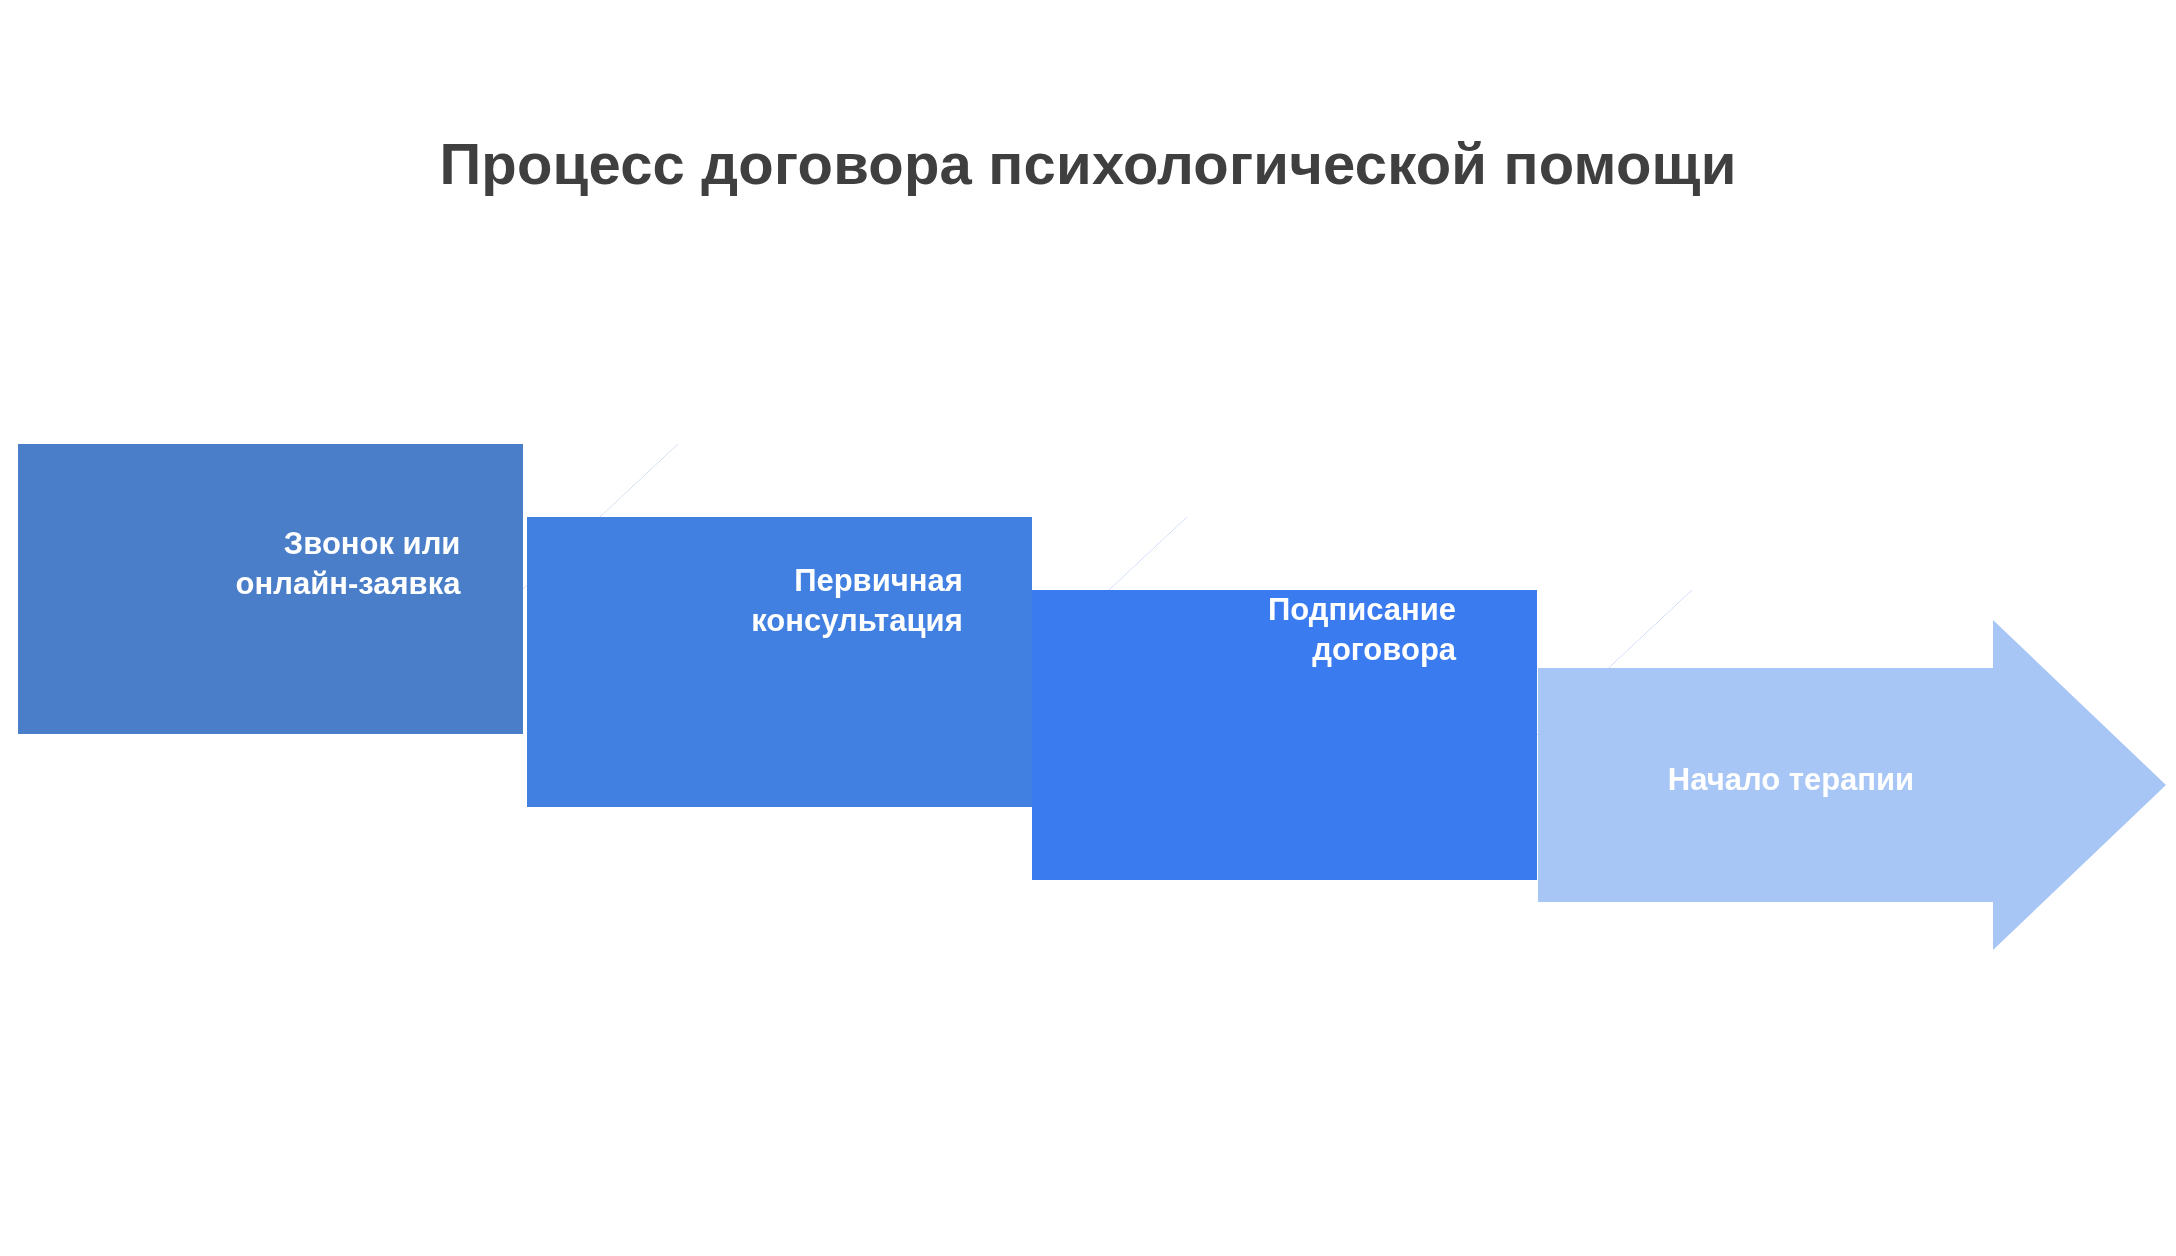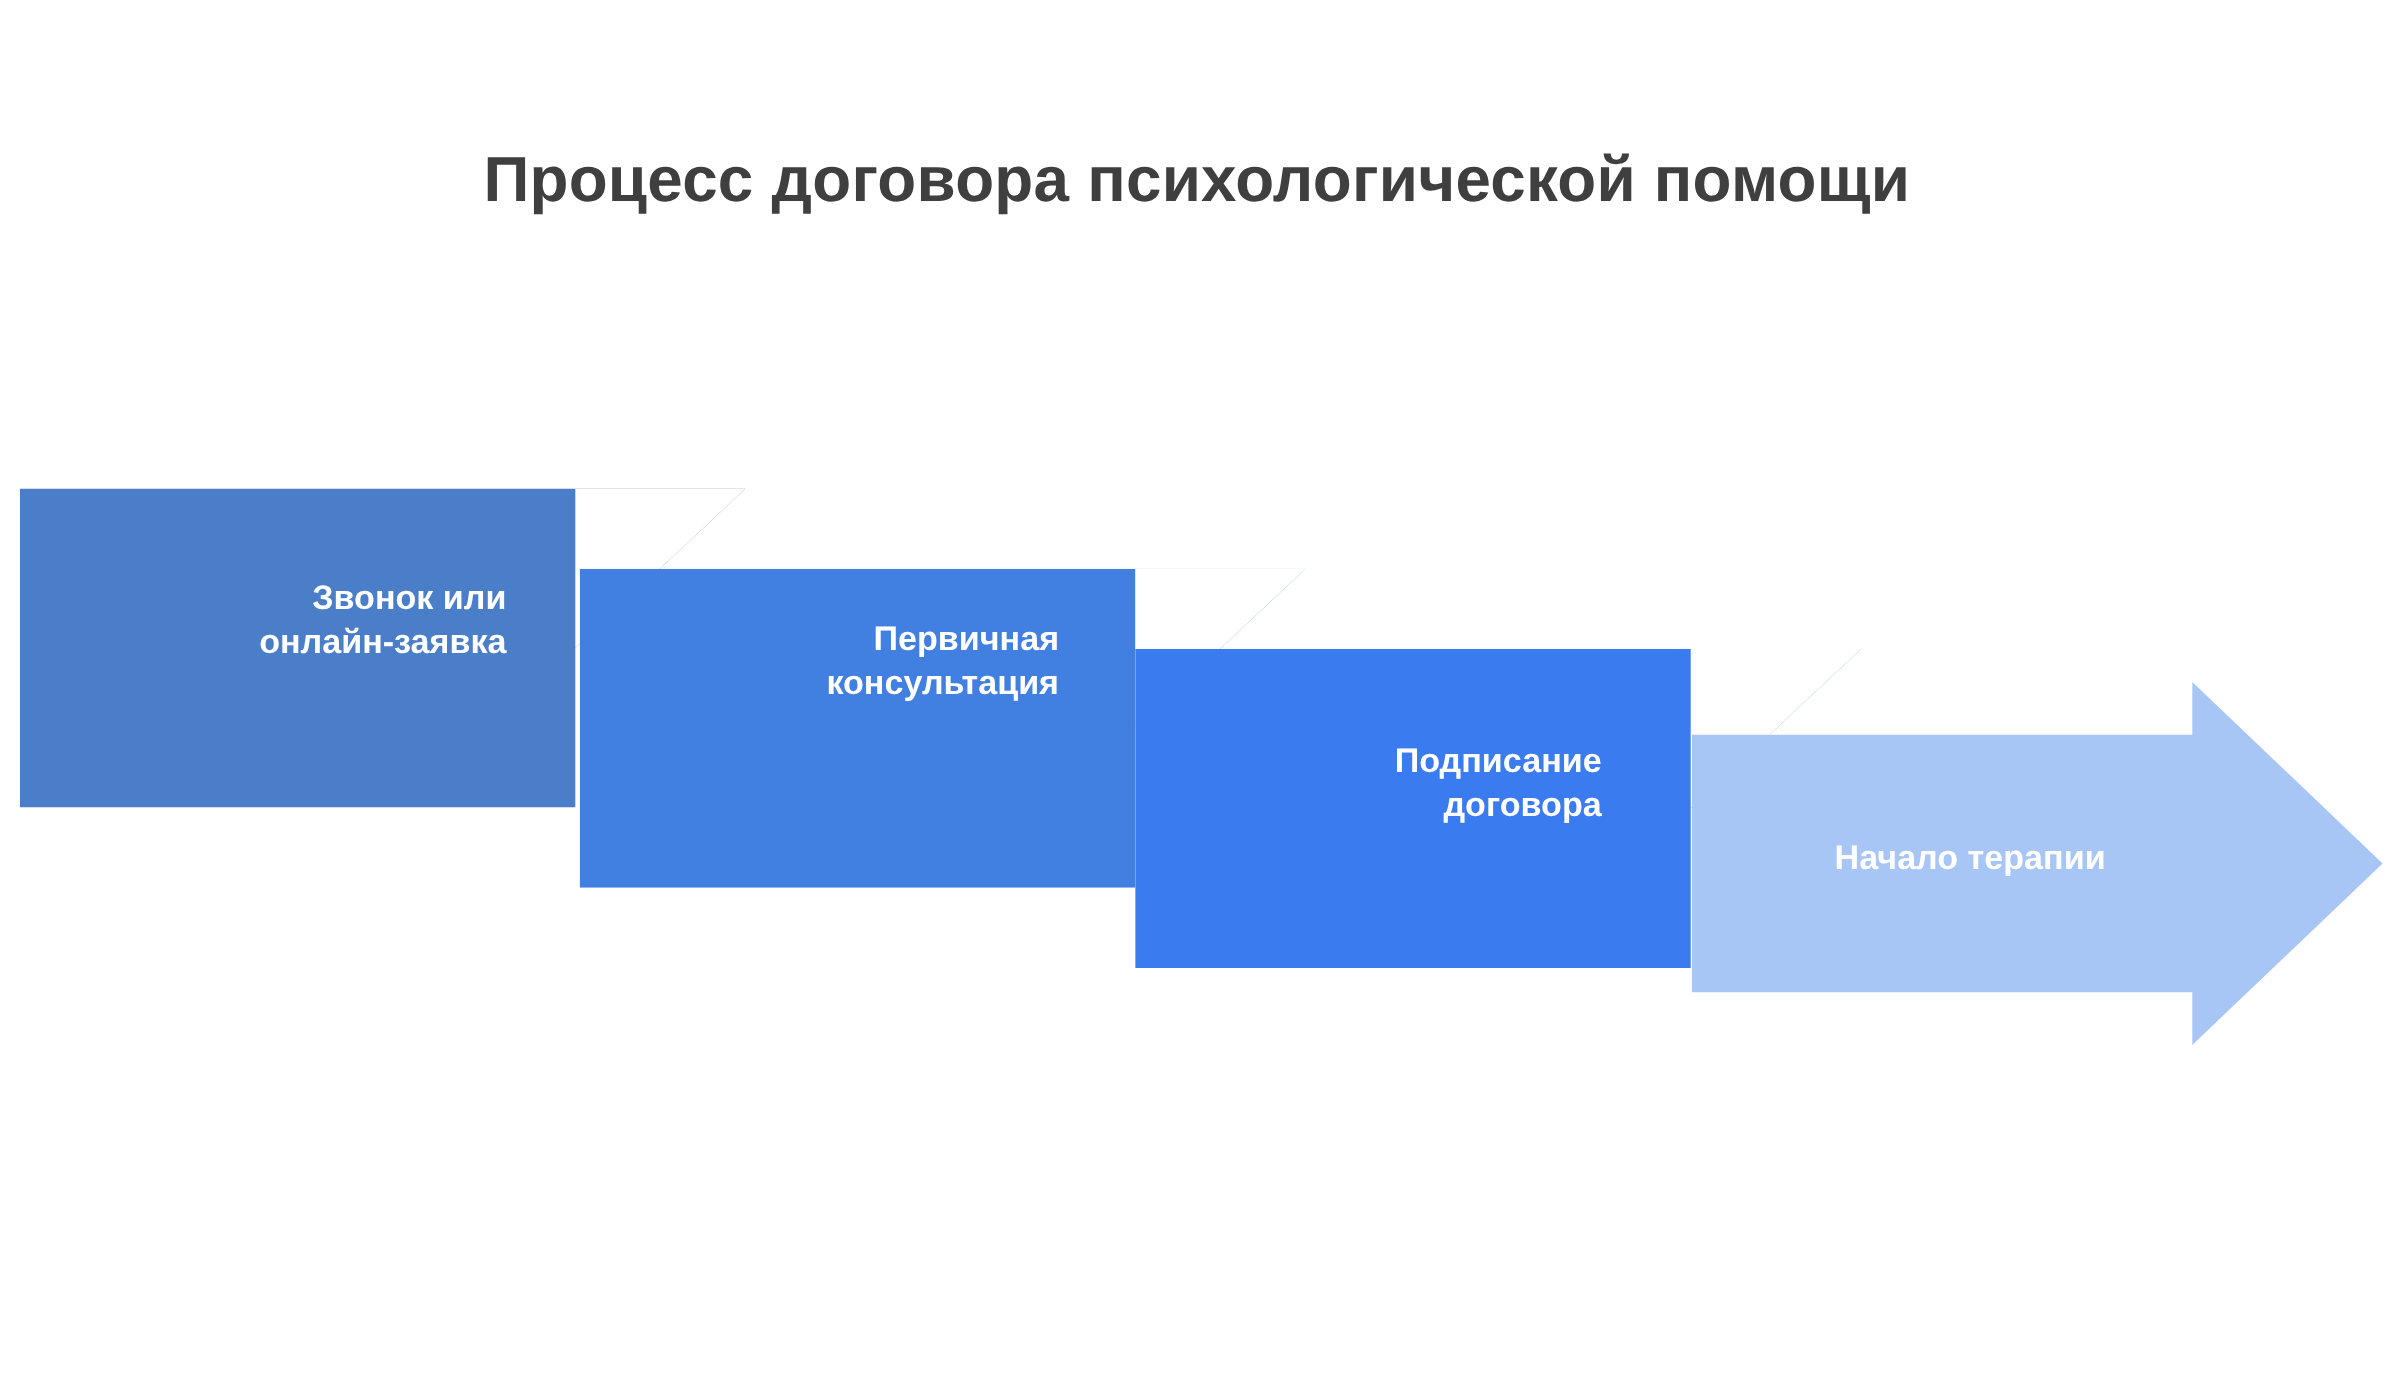--- a/index.html
+++ b/index.html
@@ -66,21 +66,21 @@
   
   #step-1 { left: 18px; top: 444px; width: 660px; height: 290px; }
   #step-1 .label { height: 290px; padding-top: 80px; align-items: flex-start; }
 
   
   #step-2 { left: 527px; top: 517px; width: 660px; height: 290px; }
   #step-2 .label { height: 219px; padding-top: 44px; align-items: flex-start; }
 
   
   #step-3 { left: 1032px; top: 590px; width: 660px; height: 290px; }
-  #step-3 .label { height: 290px; padding-top: 82px; align-items: flex-start; }
+  #step-3 .label { height: 290px; align-items: flex-start; }
 
   
   #step-4 { left: 1538px; top: 620px; width: 628px; height: 330px; }
   #step-4 .label { height: 330px; padding-top: 140px; align-items: flex-start; padding-right: 150px; }
 
   .desc-line { display: block; }
 </style>
 </head>
 <body>
 

